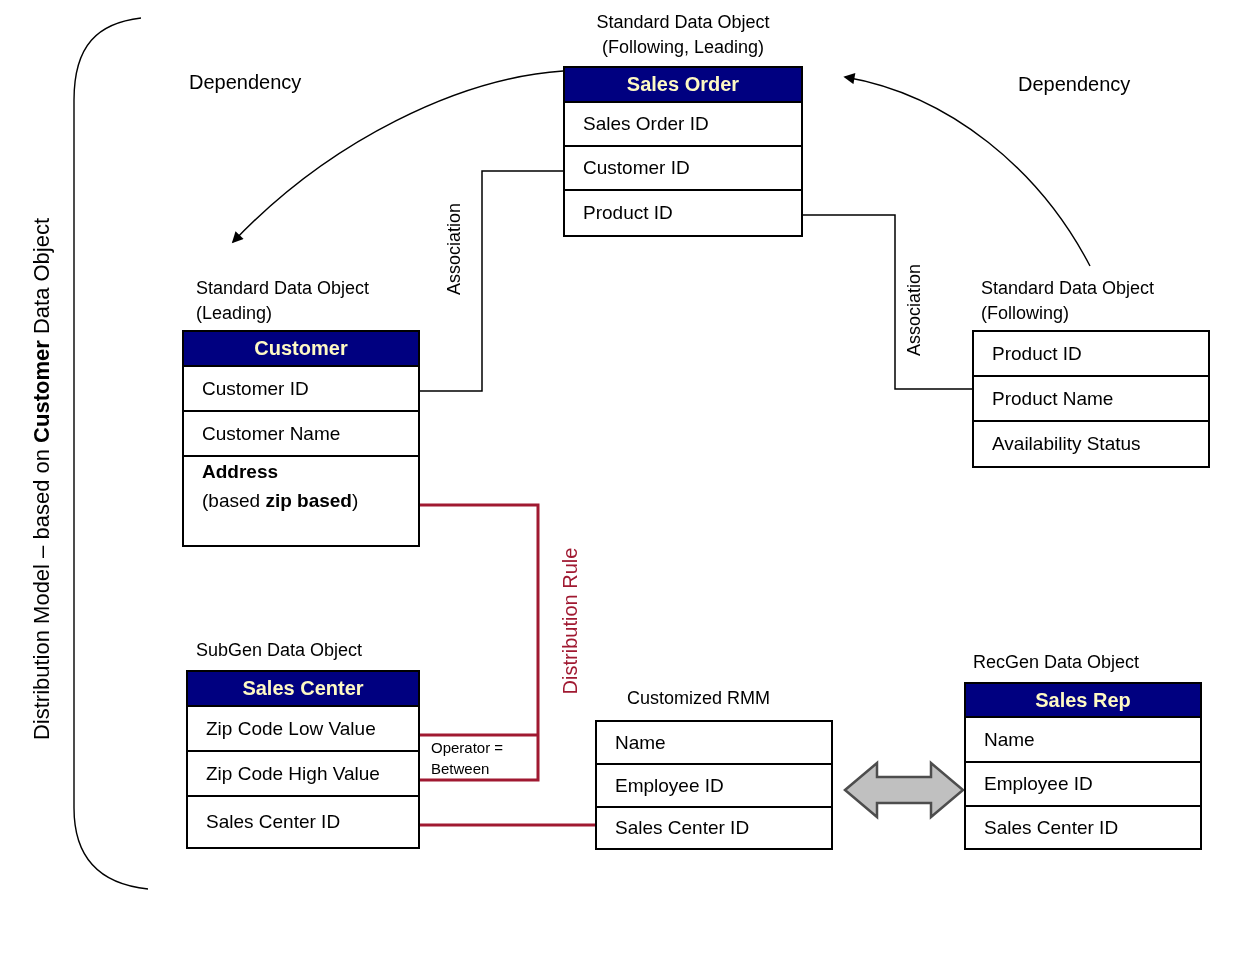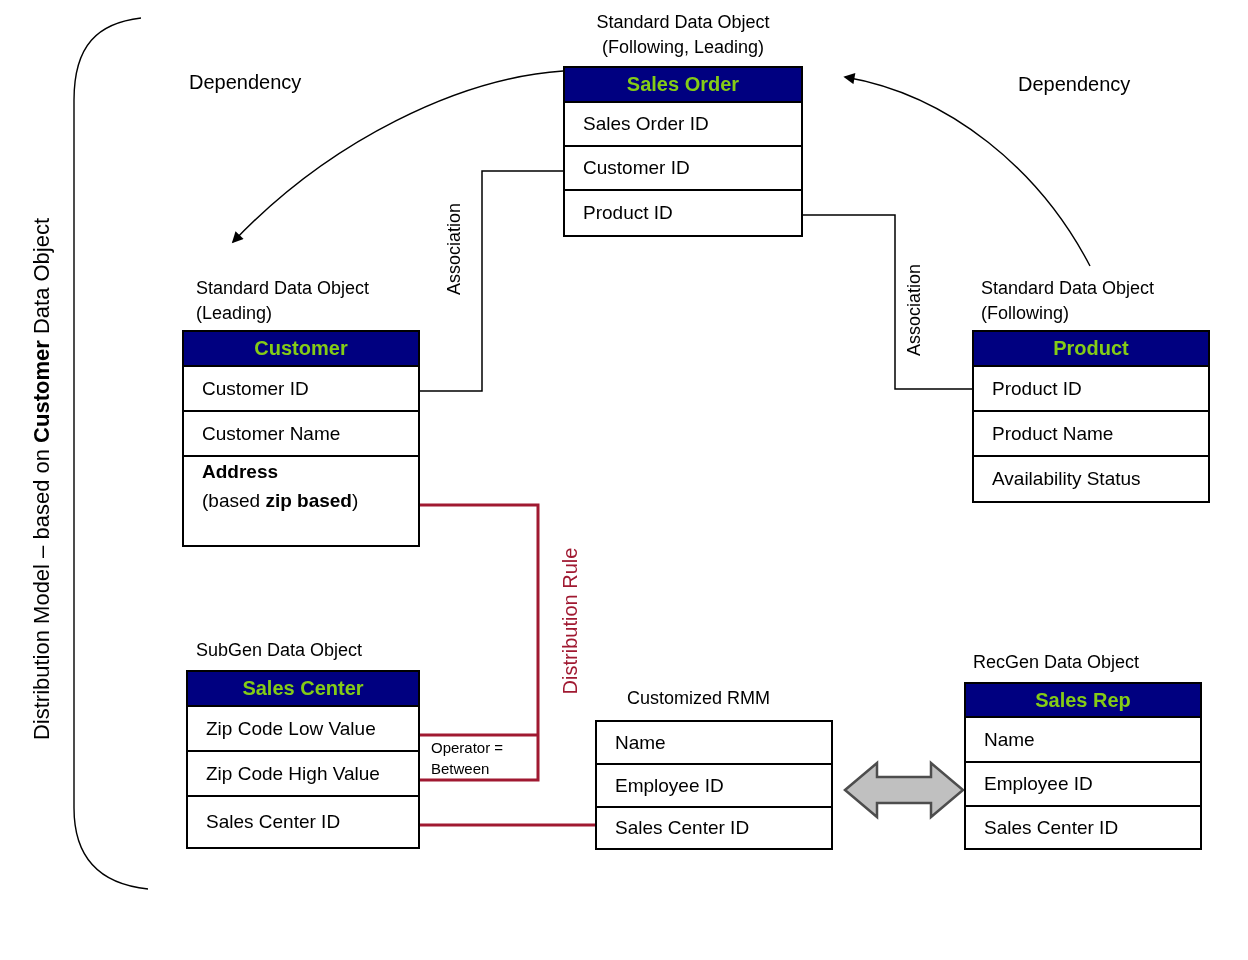--- a/index.html
+++ b/index.html
@@ -4,21 +4,21 @@
 <style>
   html,body { margin:0; padding:0; background:#fff; }
   .canvas {
     position:relative; width:1248px; height:960px; background:#ffffff;
     font-family:"Liberation Sans", sans-serif; color:#000; overflow:hidden;
   }
   svg.overlay { position:absolute; left:0; top:0; width:1248px; height:960px; }
 
   .tbl { position:absolute; border:2px solid #000; background:#fff; box-sizing:border-box; }
   .tbl .hdr {
-    background:#000080; color:#84cc16; font-weight:bold; font-size:20px;
+    background:#000080; color:#fef9c3; font-weight:bold; font-size:20px;
     display:flex; align-items:center; justify-content:center;
     border-bottom:2px solid #000; box-sizing:border-box; height:35px;
   }
   .tbl .row {
     font-size:19px; display:flex; align-items:center; padding-left:18px;
     border-bottom:2px solid #000; box-sizing:border-box; height:45px; background:#fff;
   }
   .tbl .row:last-child { border-bottom:none; }
   .tbl .row.multi { flex-direction:column; align-items:flex-start; justify-content:flex-start; line-height:29px; }
 
@@ -95,21 +95,20 @@
       <span class="b">Address</span>
       <span><span>(based </span><span class="b">zip based</span><span>)</span></span>
     </div>
   </div>
 
   <div class="caption" style="left:981px; top:276px;">
     <div>Standard Data Object</div>
     <div>(Following)</div>
   </div>
   <div class="tbl" style="left:972px; top:330px; width:238px;">
-    <div class="hdr">Product</div>
     <div class="row">Product ID</div>
     <div class="row">Product Name</div>
     <div class="row" style="height:44px;">Availability Status</div>
   </div>
 
   <div class="caption" style="left:196px; top:638px;">
     <div>SubGen Data Object</div>
   </div>
   <div class="tbl" style="left:186px; top:670px; width:234px;">
     <div class="hdr">Sales Center</div>

